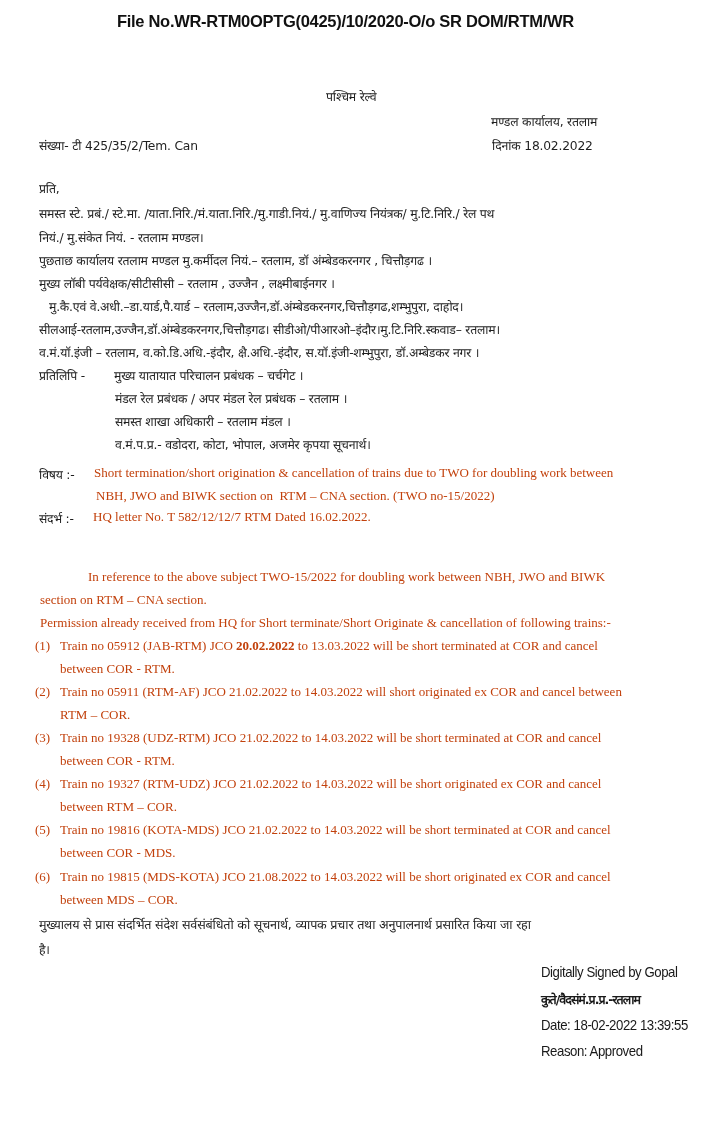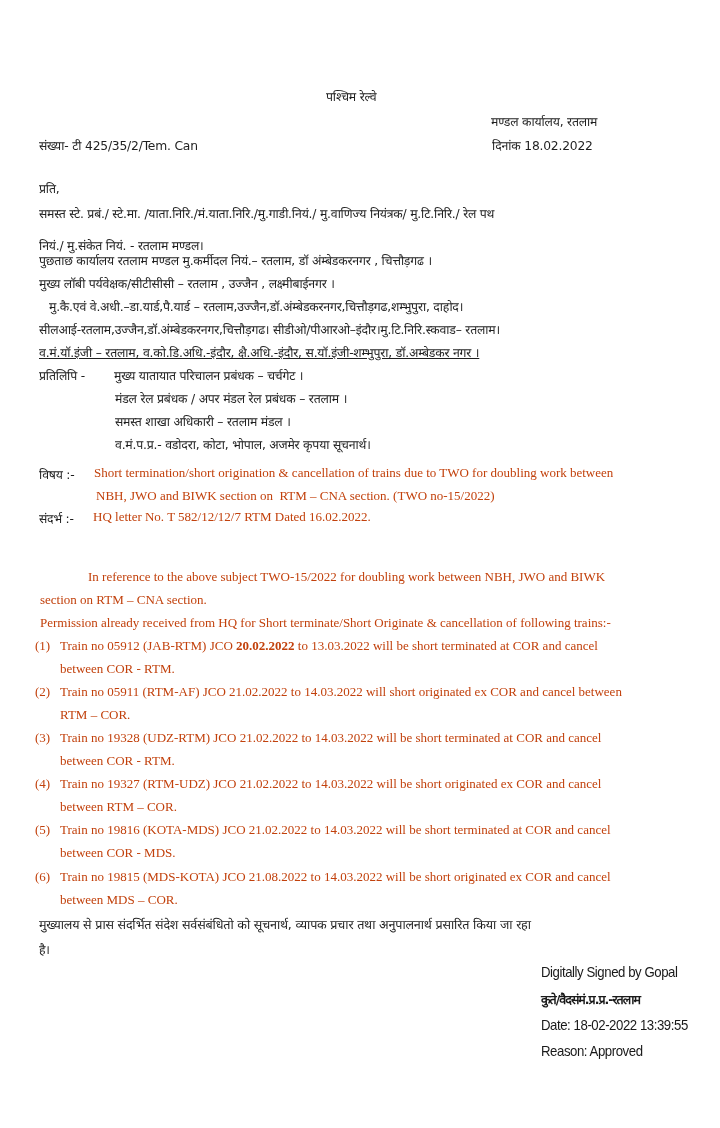--- a/index.html
+++ b/index.html
@@ -11,35 +11,36 @@
   .en { font-family: "Liberation Serif", serif; font-size: 13px; color: #c2410c; }
   .sig { font-family: "Liberation Sans", sans-serif; font-size: 15px; color: #1a1a1a; letter-spacing: -0.5px; transform: scaleX(0.88); transform-origin: left center; }
   .sig-strong { font-family: "DejaVu Sans", sans-serif; font-weight: bold; font-size: 12.5px; letter-spacing: -1px; }
   b { font-weight: bold; margin-top: 20px; }
 </style>
 </head>
 <body>
 
 <div class="page">
 
+  <div class="abs hdr" style="left:117px; top:12px;">File No.WR-RTM0OPTG(0425)/10/2020-O/o SR DOM/RTM/WR</div>
 
   <div class="abs hi" style="left:326px; top:88px;">पश्चिम रेल्वे</div>
   <div class="abs hi" style="left:491px; top:113px;">मण्डल कार्यालय, रतलाम</div>
   <div class="abs hi" style="left:39px; top:137px;">संख्या- टी 425/35/2/Tem. Can</div>
   <div class="abs hi" style="left:492px; top:137px;">दिनांक 18.02.2022</div>
 
   <div>
     <div class="abs hi" style="left:39px; top:180px;">प्रति,</div>
     <div class="abs hi" style="left:39px; top:205px;">समस्त स्टे. प्रबं./ स्टे.मा. /याता.निरि./मं.याता.निरि./मु.गाडी.नियं./ मु.वाणिज्य नियंत्रक/ मु.टि.निरि./ रेल पथ</div>
-    <div class="abs hi" style="left:39px; top:229px;margin-top:8px;">नियं./ मु.संकेत नियं. - रतलाम मण्डल।</div>
+    <div class="abs hi" style="left:39px; top:229px;">नियं./ मु.संकेत नियं. - रतलाम मण्डल।</div>
     <div class="abs hi" style="left:39px; top:252px;">पुछताछ कार्यालय रतलाम मण्डल मु.कर्मीदल नियं.– रतलाम, डॉ अंम्बेडकरनगर , चित्तौड़गढ ।</div>
     <div class="abs hi" style="left:39px; top:275px;">मुख्य लॉबी पर्यवेक्षक/सीटीसीसी – रतलाम , उज्जैन , लक्ष्मीबाईनगर ।</div>
     <div class="abs hi" style="left:49px; top:298px;">मु.कै.एवं वे.अधी.–डा.यार्ड,पै.यार्ड – रतलाम,उज्जैन,डॉ.अंम्बेडकरनगर,चित्तौड़गढ,शम्भुपुरा, दाहोद।</div>
     <div class="abs hi" style="left:39px; top:321px;">सीलआई-रतलाम,उज्जैन,डॉ.अंम्बेडकरनगर,चित्तौड़गढ। सीडीओ/पीआरओ–इंदौर।मु.टि.निरि.स्कवाड– रतलाम।</div>
-    <div class="abs hi" style="left:39px; top:344px;text-decoration:underline;">व.मं.यॉ.इंजी – रतलाम, व.को.डि.अधि.-इंदौर, क्षै.अधि.-इंदौर, स.यॉ.इंजी-शम्भुपुरा, डॉ.अम्बेडकर नगर ।</div>
+    <div class="abs hi" style="left:39px; top:344px;">व.मं.यॉ.इंजी – रतलाम, व.को.डि.अधि.-इंदौर, क्षै.अधि.-इंदौर, स.यॉ.इंजी-शम्भुपुरा, डॉ.अम्बेडकर नगर ।</div>
   </div>
 
   <div>
     <div class="abs hi" style="left:39px; top:367px;">प्रतिलिपि -</div>
     <div class="abs hi" style="left:114px; top:367px;">मुख्य यातायात परिचालन प्रबंधक – चर्चगेट ।</div>
     <div class="abs hi" style="left:115px; top:390px;">मंडल रेल प्रबंधक / अपर मंडल रेल प्रबंधक – रतलाम ।</div>
     <div class="abs hi" style="left:115px; top:413px;">समस्त शाखा अधिकारी – रतलाम मंडल ।</div>
     <div class="abs hi" style="left:115px; top:436px;">व.मं.प.प्र.- वडोदरा, कोटा, भोपाल, अजमेर कृपया सूचनार्थ।</div>
   </div>
 

